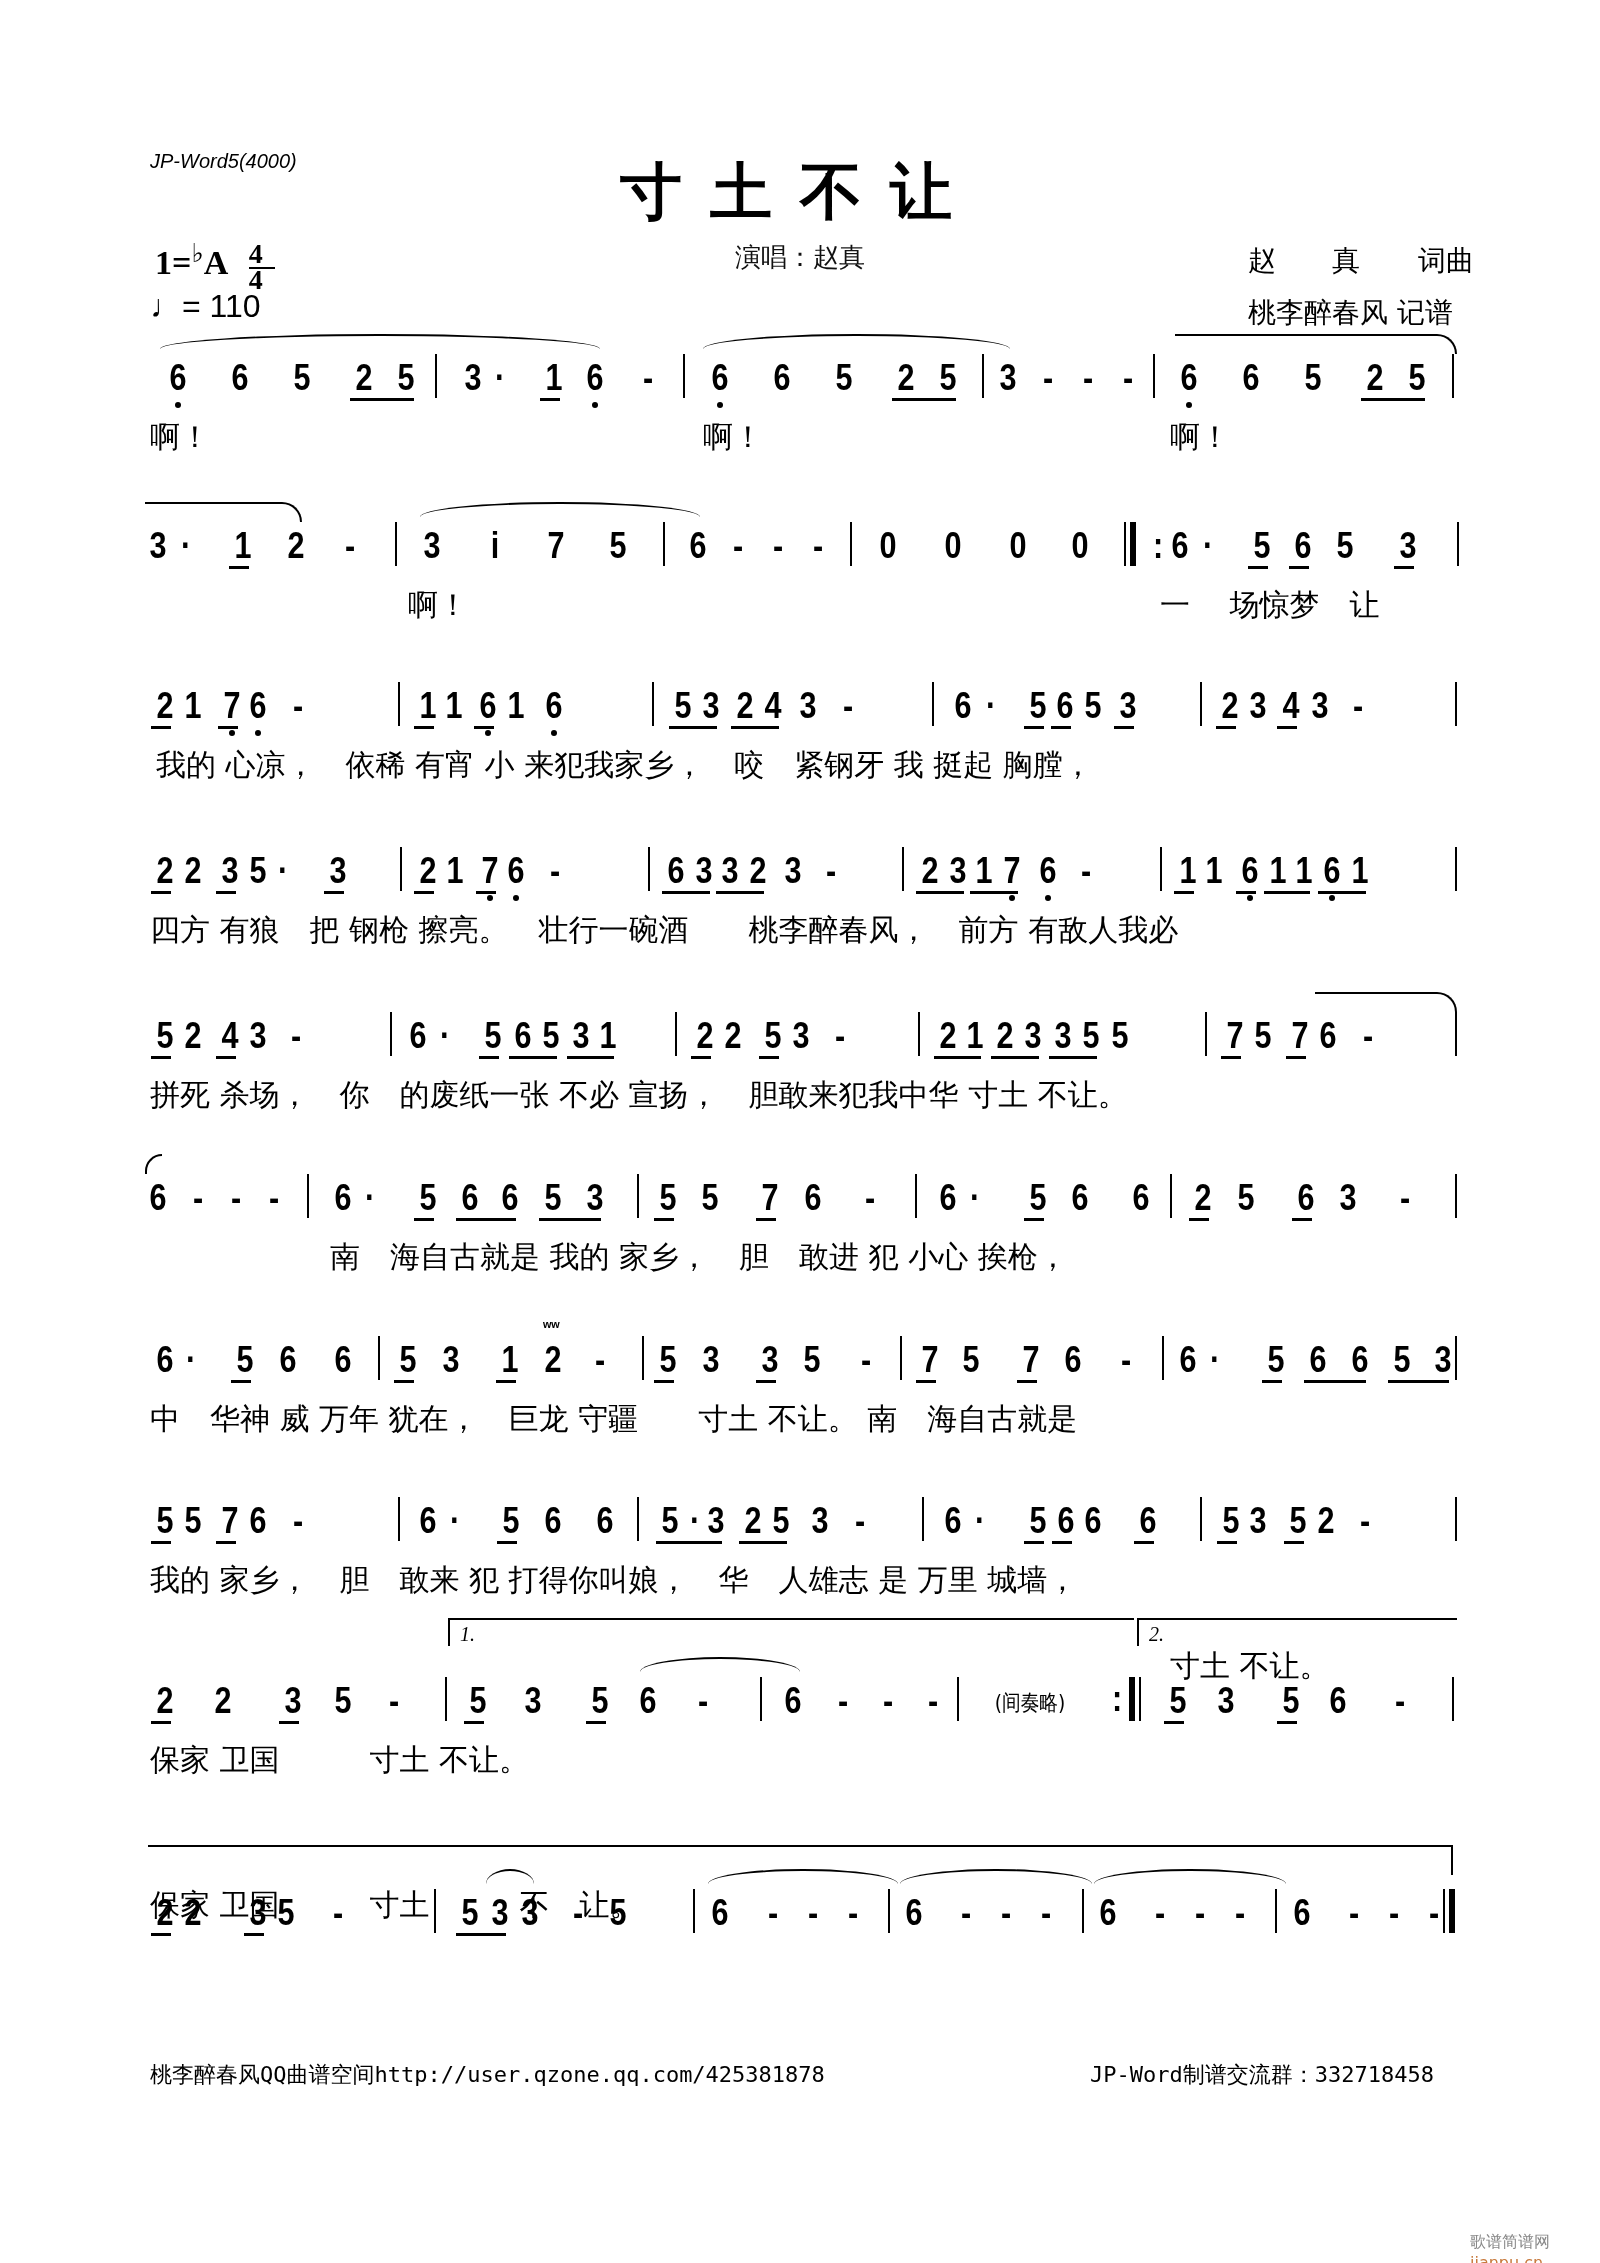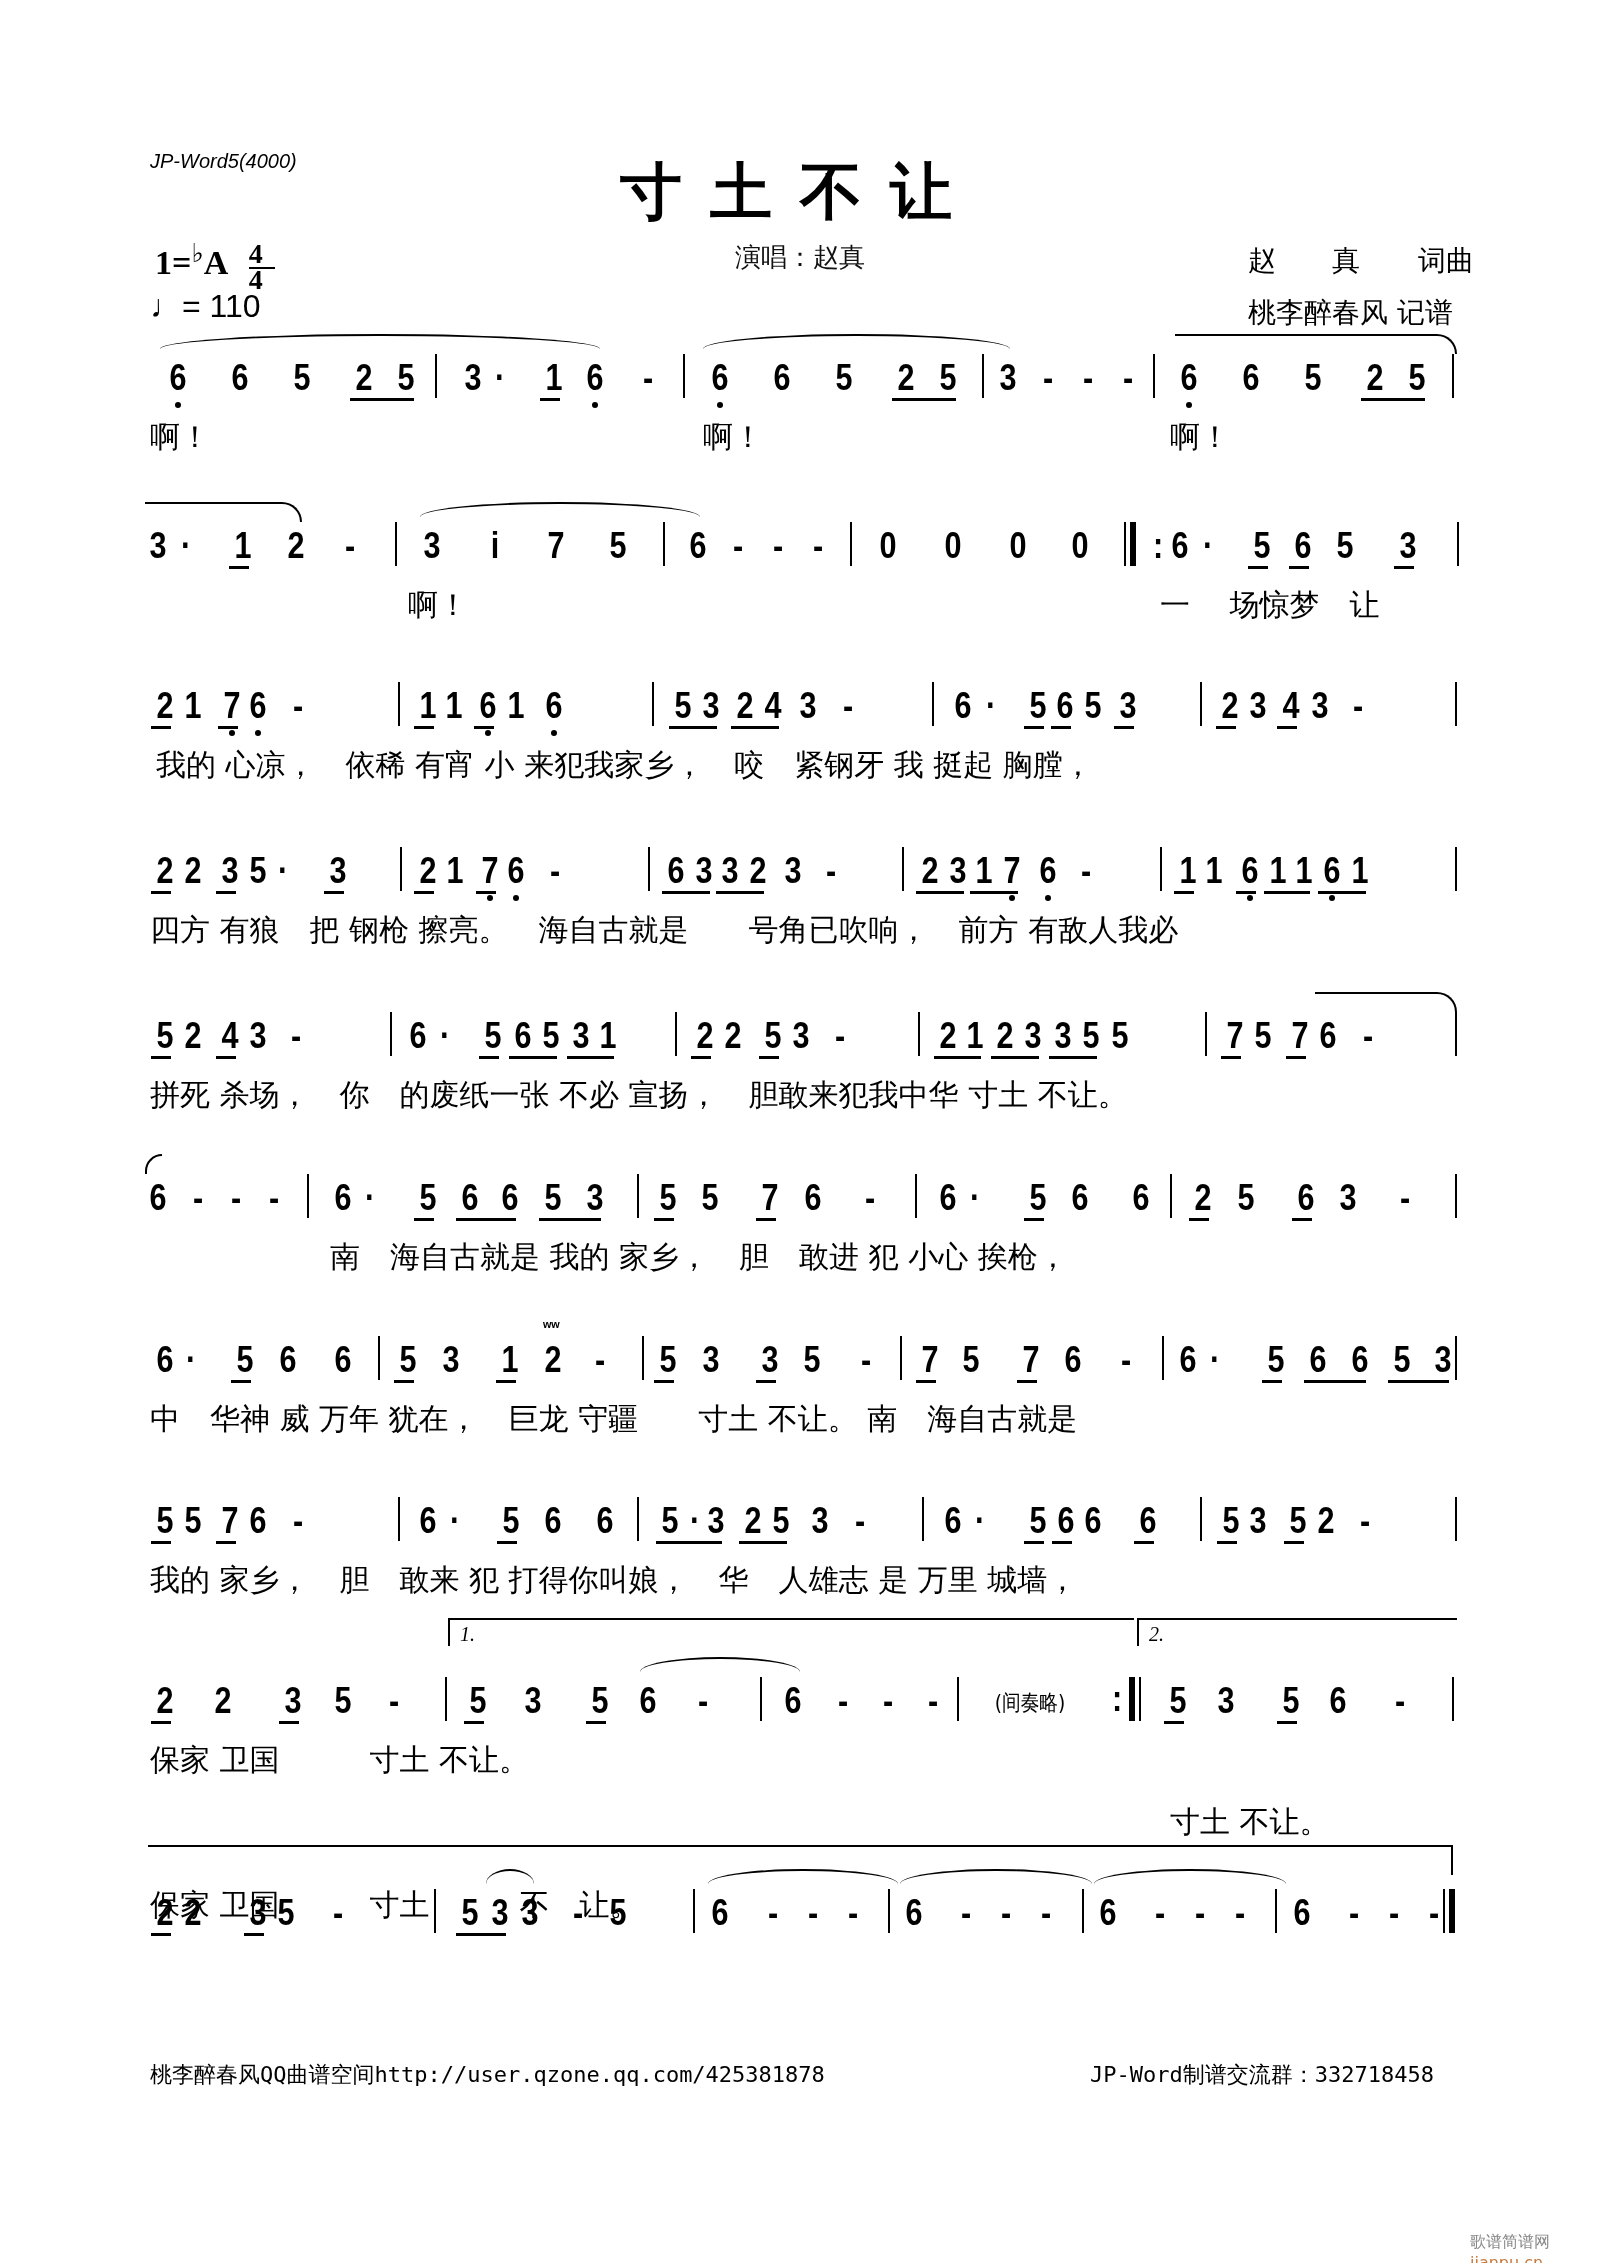--- a/index.html
+++ b/index.html
@@ -241,21 +241,21 @@
     <div class="u1" style="left: 414px; top: 891px; width: 20px;"></div>
     <div class="u1" style="left: 476px; top: 891px; width: 20px;"></div>
     <div class="u1" style="left: 662px; top: 891px; width: 48px;"></div>
     <div class="u1" style="left: 716px; top: 891px; width: 48px;"></div>
     <div class="u1" style="left: 916px; top: 891px; width: 48px;"></div>
     <div class="u1" style="left: 970px; top: 891px; width: 48px;"></div>
     <div class="u1" style="left: 1174px; top: 891px; width: 20px;"></div>
     <div class="u1" style="left: 1236px; top: 891px; width: 20px;"></div>
     <div class="u1" style="left: 1264px; top: 891px; width: 46px;"></div>
     <div class="u1" style="left: 1318px; top: 891px; width: 48px;"></div>
-    <div class="lyr" style="left: 150px; top: 913px;">四方 有狼　把 钢枪 擦亮。　海自古就是　　号角已吹响，　前方 有敌人我必</div>
+    <div class="lyr" style="left: 150px; top: 913px;">四方 有狼　把 钢枪 擦亮。　壮行一碗酒　　桃李醉春风，　前方 有敌人我必</div>
     <div class="bar" style="left: 390px; top: 1012px; height: 44px;"></div>
     <div class="bar" style="left: 675px; top: 1012px; height: 44px;"></div>
     <div class="bar" style="left: 918px; top: 1012px; height: 44px;"></div>
     <div class="bar" style="left: 1205px; top: 1012px; height: 44px;"></div>
     <div class="bar" style="left: 1455px; top: 1012px; height: 44px;"></div>
     <div class="tok" style="left: 153px; top: 1016px; width: 24px;">5</div>
     <div class="tok" style="left: 181px; top: 1016px; width: 24px;">2</div>
     <div class="tok" style="left: 218px; top: 1016px; width: 24px;">4</div>
     <div class="tok" style="left: 246px; top: 1016px; width: 24px;">3</div>
     <div class="tok" style="left: 284px; top: 1016px; width: 24px;">-</div>
@@ -458,21 +458,21 @@
     <div class="u1" style="left: 586px; top: 1721px; width: 20px;"></div>
     <div class="u1" style="left: 1164px; top: 1721px; width: 20px;"></div>
     <div class="u1" style="left: 1277px; top: 1721px; width: 20px;"></div>
     <div class="slur" style="left: 640px; top: 1657px; width: 160px;"></div>
     <div class="volta" style="left: 448px; top: 1618px; width: 684px;"></div>
     <div class="volta-num" style="left: 460px; top: 1623px;">1.</div>
     <div class="volta" style="left: 1137px; top: 1618px; width: 318px;"></div>
     <div class="volta-num" style="left: 1149px; top: 1623px;">2.</div>
     <div class="tok tiny" style="left: 970px; top: 1683px; width: 120px;">(间奏略)</div>
     <div class="lyr" style="left: 150px; top: 1743px;">保家 卫国　　　寸土 不让。</div>
-    <div class="lyr" style="left: 1170px; top: 1805px;">寸土 不让。</div>
+    <div class="lyr" style="left: 1170px; top: 1649px;">寸土 不让。</div>
     <div class="bar" style="left: 434px; top: 1889px; height: 44px;"></div>
     <div class="bar" style="left: 693px; top: 1889px; height: 44px;"></div>
     <div class="bar" style="left: 888px; top: 1889px; height: 44px;"></div>
     <div class="bar" style="left: 1082px; top: 1889px; height: 44px;"></div>
     <div class="bar" style="left: 1275px; top: 1889px; height: 44px;"></div>
     <div class="bar" style="left: 1443px; top: 1889px; height: 44px;"></div>
     <div class="bar thick" style="left: 1449px; top: 1889px; height: 44px;"></div>
     <div class="tok" style="left: 153px; top: 1893px; width: 24px;">2</div>
     <div class="tok" style="left: 181px; top: 1893px; width: 24px;">2</div>
     <div class="tok" style="left: 246px; top: 1893px; width: 24px;">3</div>

